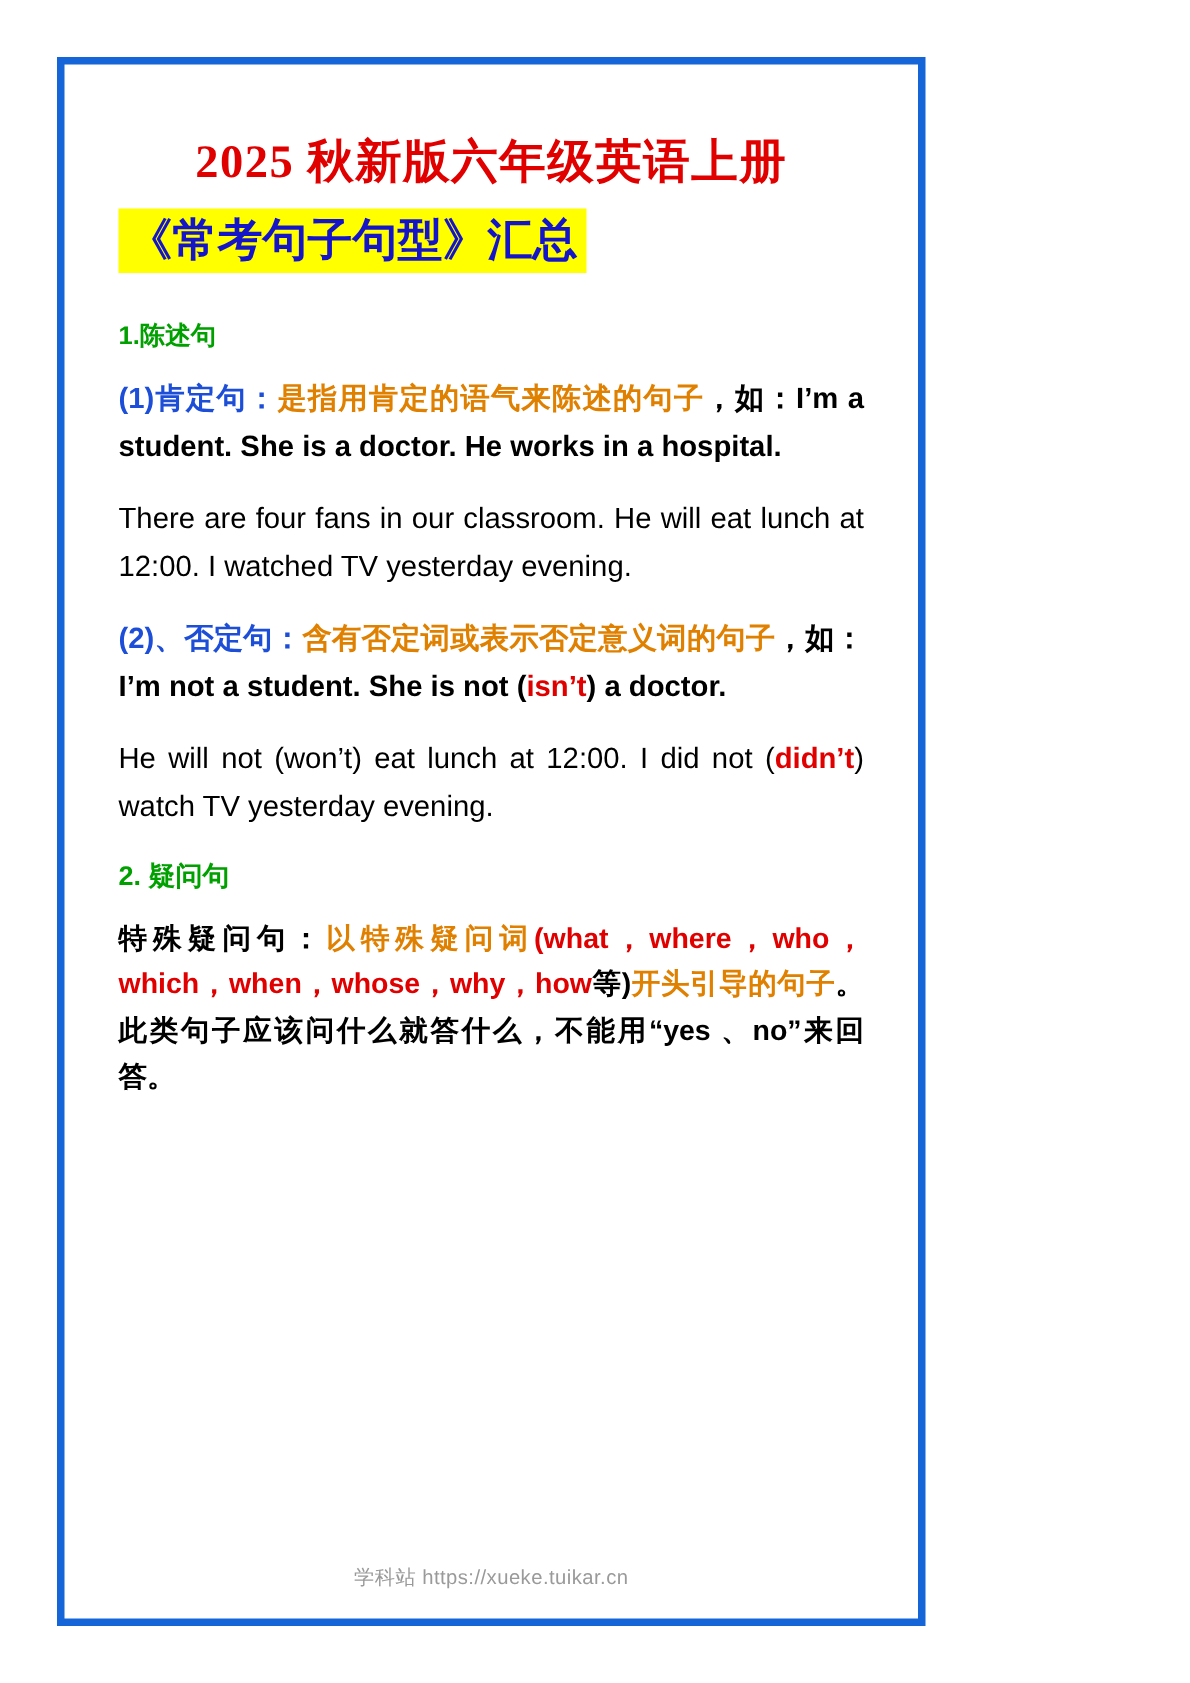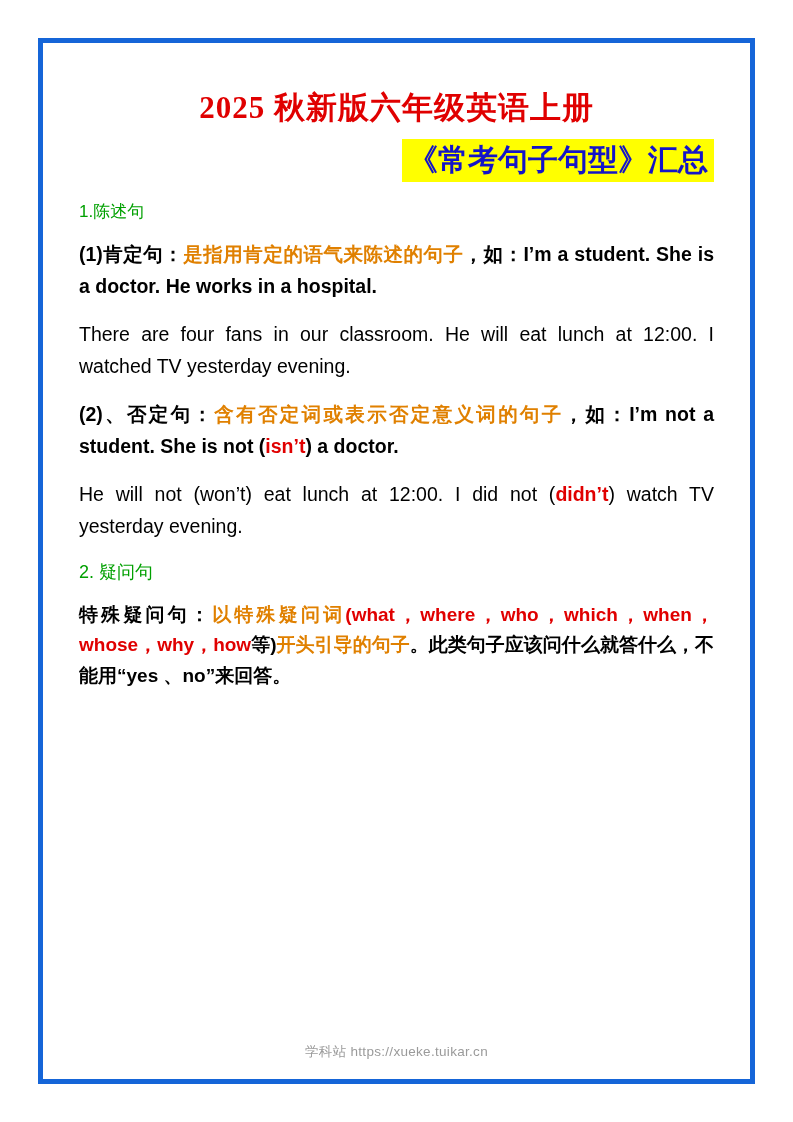--- a/index.html
+++ b/index.html
@@ -11,69 +11,69 @@
     width: 793px;
     height: 1122px;
     font-family: "Liberation Sans", sans-serif;
     position: relative;
     overflow: hidden;
   }
   .page {
     position: absolute;
     left: 38px;
     top: 38px;
-    width: 717px;
+    width: 579px;
     height: 1046px;
     border: 5px solid #1565d8;
     box-sizing: border-box;
     background: #ffffff;
   }
   .inner {
     padding: 34px 36px 0 36px;
   }
   .title1 {
     text-align: center;
     color: #e00000;
     font-size: 31px;
     font-weight: bold;
     letter-spacing: 1px;
     margin: 10px 0 10px 0;
     font-family: "Liberation Serif", serif;
   }
   .title2-wrap {
-    text-align: right;
-    margin-bottom: 18px;
+    text-align: left;
+    margin-bottom: 30px;
   }
   .title2 {
     display: inline-block;
     background: #ffff00;
     color: #1414c8;
     font-size: 30px;
     font-weight: bold;
     padding: 1px 6px;
     font-family: "Liberation Serif", serif;
   }
   .h-green {
     color: #00a000;
-    font-weight: normal;
+    font-weight: bold;
     font-size: 17px;
     margin: 0 0 16px 0;
   }
   .h-green.big {
     font-size: 18px;
   }
   p.para {
     font-size: 19.5px;
     line-height: 1.62;
     margin: 0 0 17px 0;
     text-align: justify;
     color: #000000;
   }
   .blue {
-    color: #000000;
+    color: #1d4ed8;
     font-weight: bold;
   }
   .orange {
     color: #e08000;
     font-weight: bold;
   }
   .red {
     color: #e00000;
     font-weight: bold;
   }

